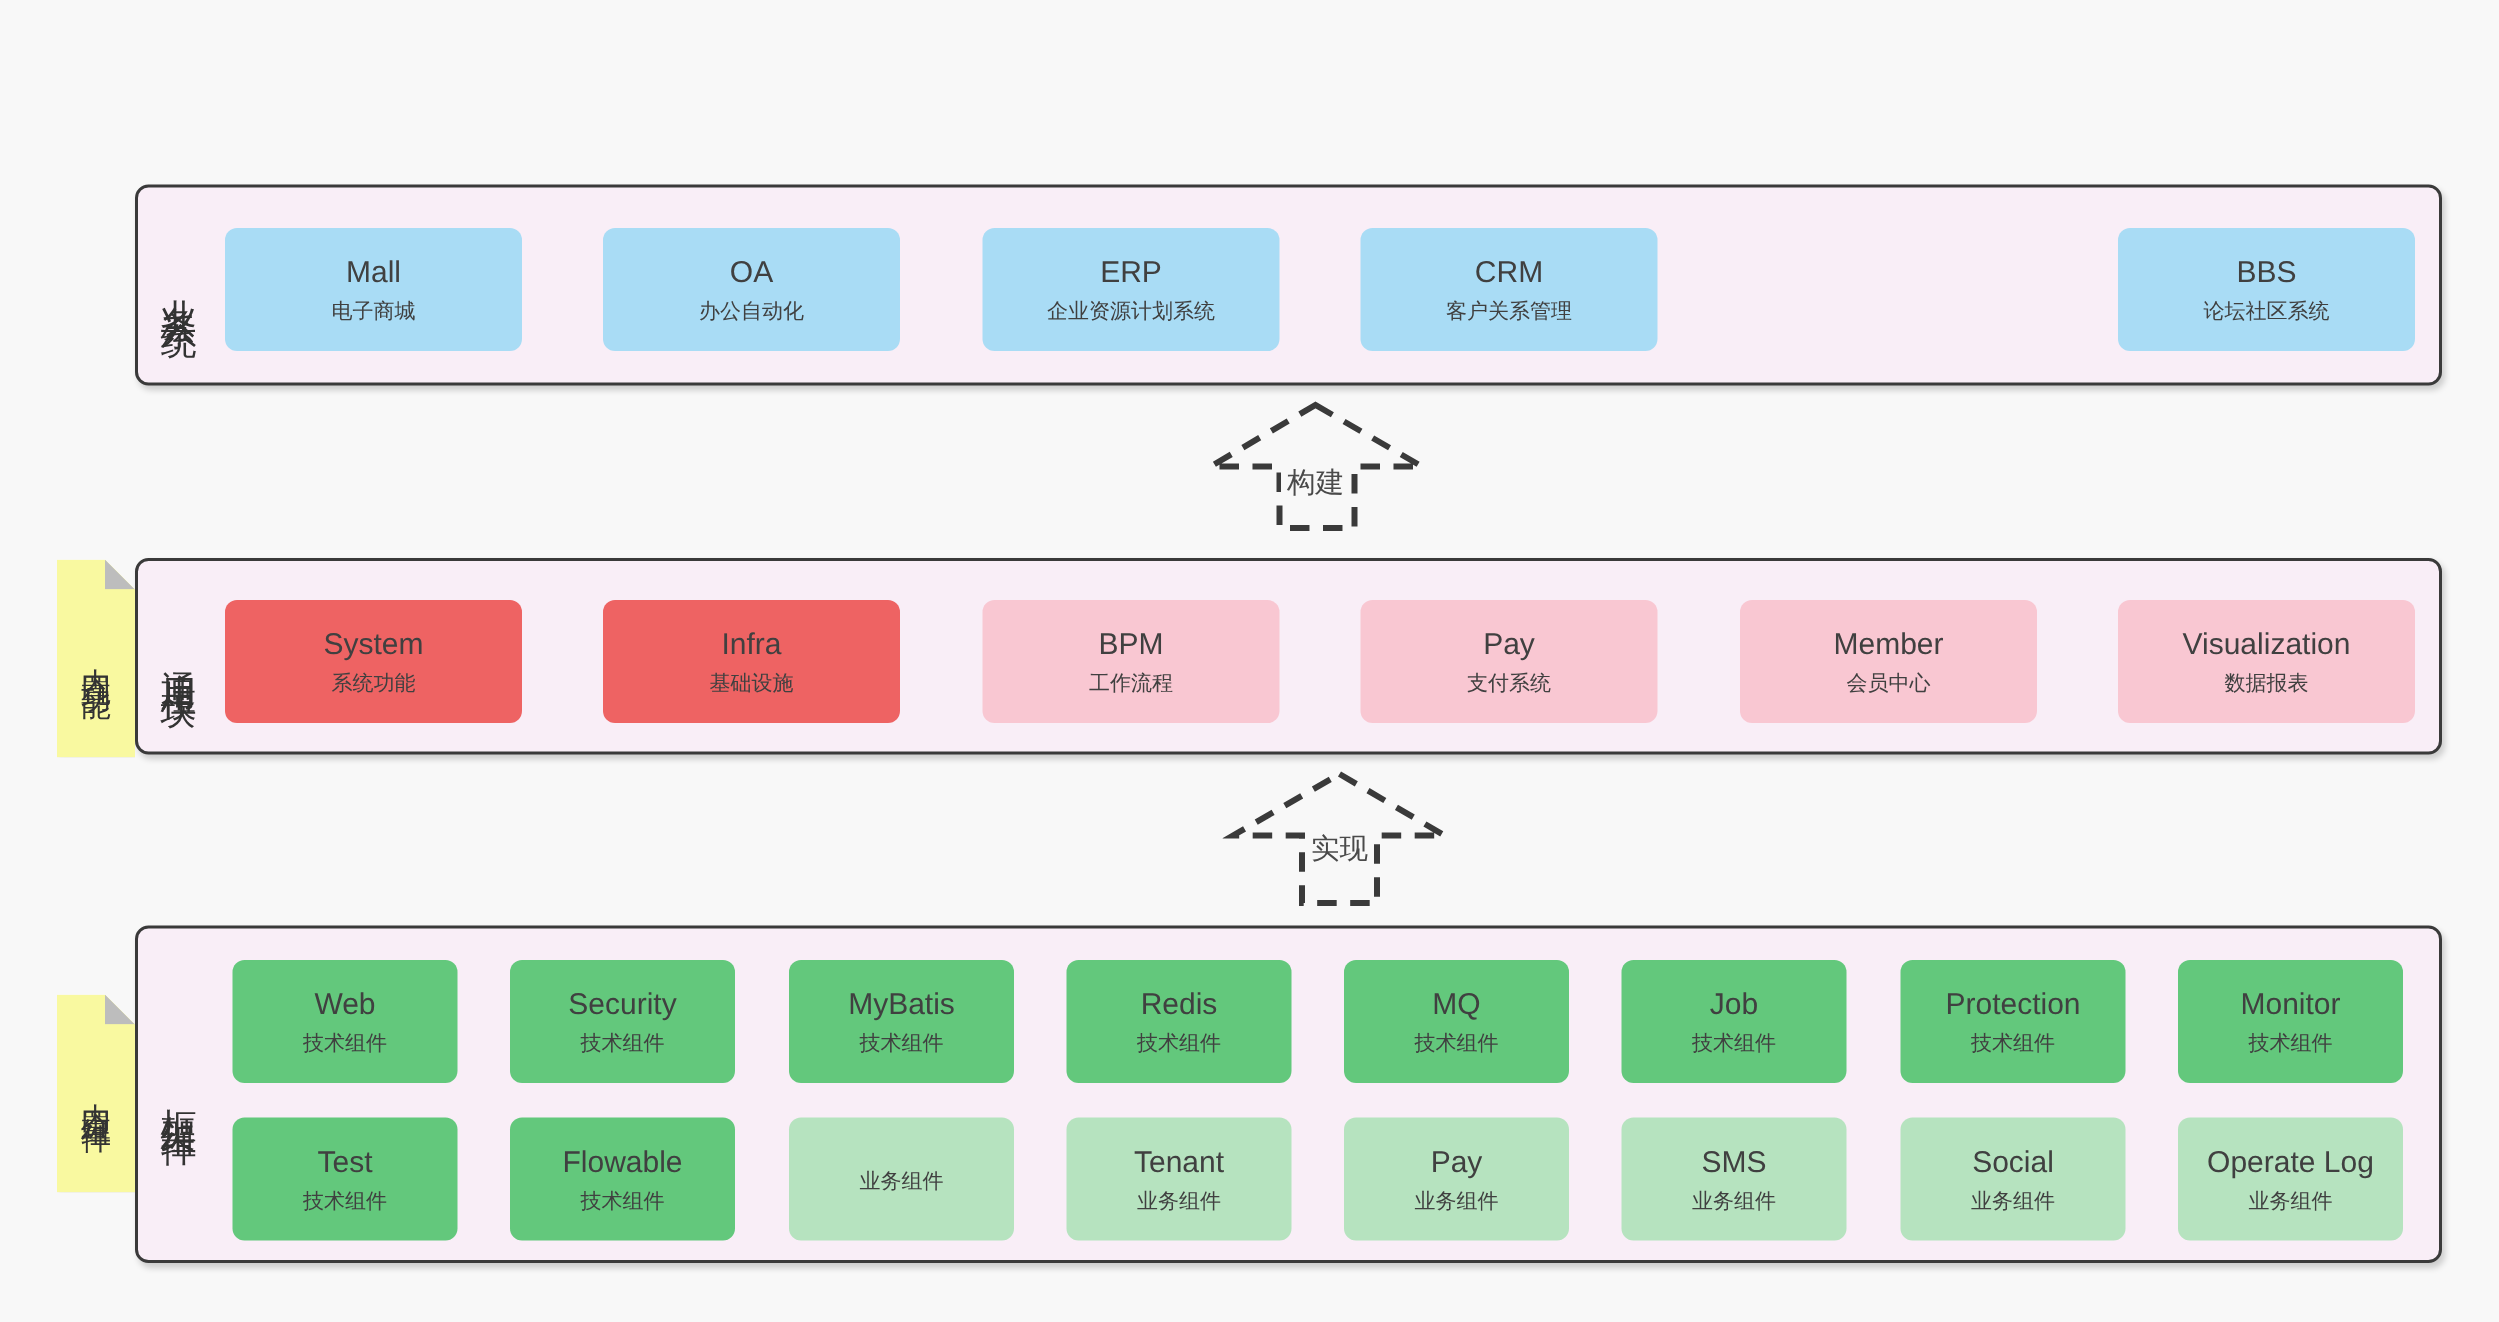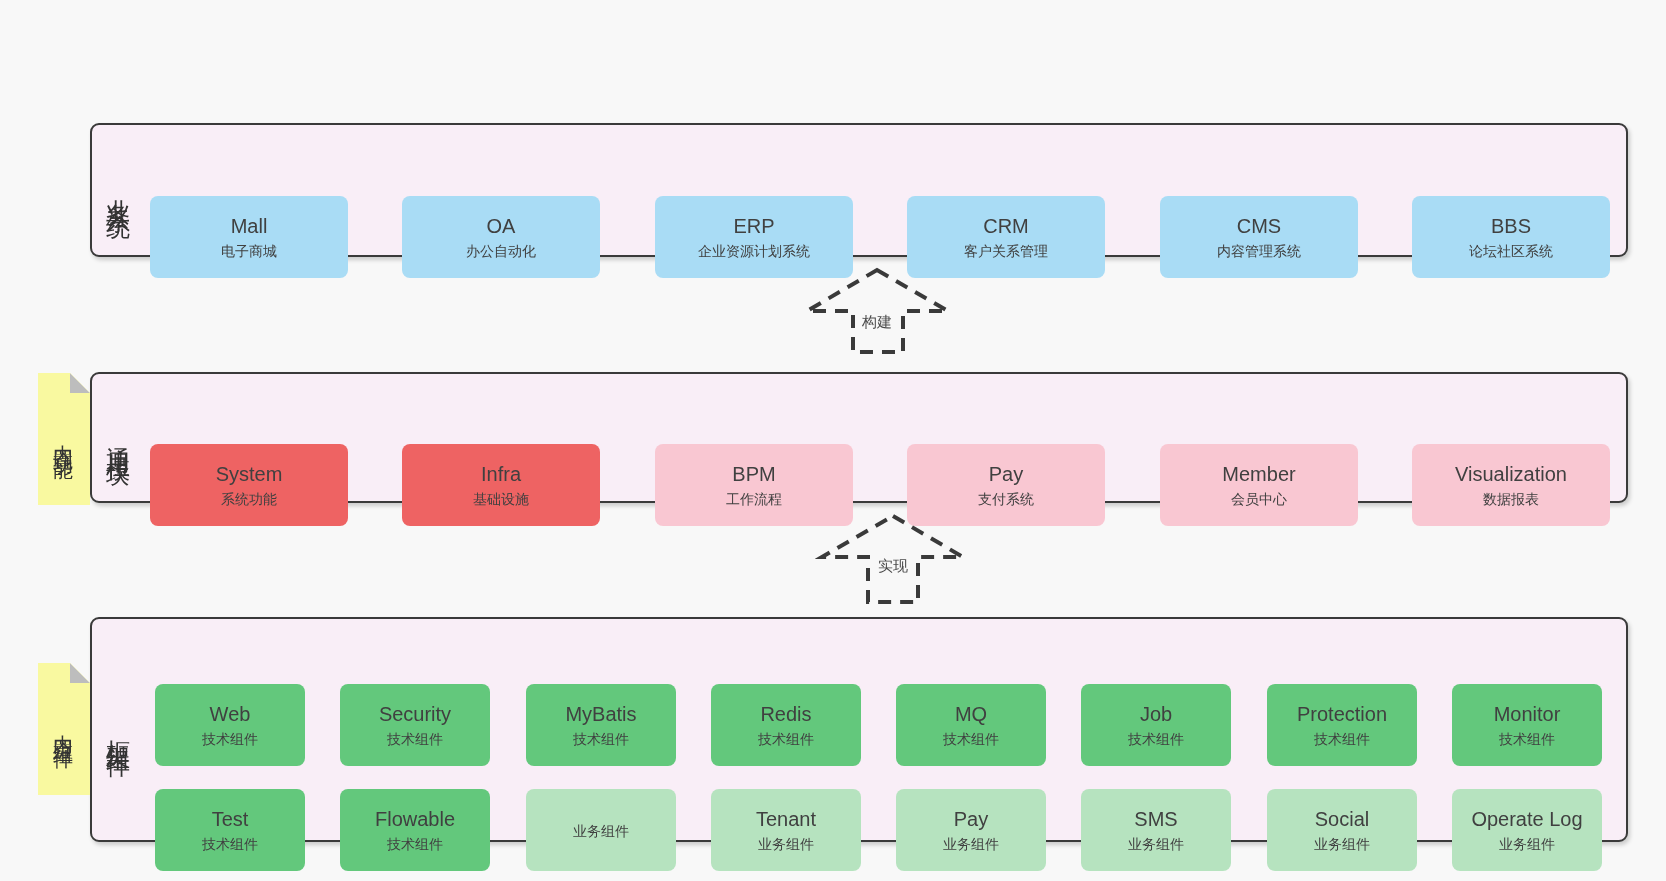--- a/index.html
+++ b/index.html
@@ -27,21 +27,21 @@
   .v-label{
     position:absolute;left:6px;top:0;bottom:0;width:40px;
     display:flex;align-items:center;justify-content:center;
     writing-mode:vertical-rl;text-orientation:upright;
     font-size:24px;letter-spacing:5px;color:#333;
   }
   .box{
     position:absolute;
     border-radius:8px;
     display:flex;flex-direction:column;align-items:center;justify-content:center;
-    text-align:center;color:var(--text,#404040);margin-top:44px;
+    text-align:center;color:var(--text,#404040);
   }
   .box-name{font-size:20px;line-height:1.25;padding:0 8px;}
   .box-desc{font-size:14px;line-height:1.25;margin-top:4px;}
   .sticky{
     position:absolute;width:52px;height:132px;
     background:var(--sticky-yellow,#f9f9a0);
     box-shadow:1px 2px 3px rgba(0,0,0,0.15);
     clip-path:polygon(0 0,calc(100% - 20px) 0,100% 20px,100% 100%,0 100%);
     display:flex;align-items:center;justify-content:center;
   }
@@ -61,21 +61,21 @@
   #arrow-1{left:815px;top:500px;}
   .arrow path{
     fill:none;
     stroke:var(--arrow-stroke,#3a3a3a);
     stroke-width:4;
     stroke-dasharray:13 9;
   }
   .arrow-label{
     position:absolute;transform:translate(-50%,-50%);
     background:var(--page-bg,#f8f8f8);
-    padding:1px 4px;font-size:15px;color:#4a4a4a;white-space:nowrap;font-family:Liberation Serif, serif;
+    padding:1px 4px;font-size:19px;color:#4a4a4a;white-space:nowrap;font-family:Liberation Serif, serif;
   }
   #arrow-label-0{left:877px;top:322px;}
   #arrow-label-1{left:893px;top:566px;}
 </style>
 </head>
 <body>
 
 <div class="canvas">
 
   <section class="layer" id="layer-0">
@@ -89,24 +89,20 @@
         <div class="box-desc">企业资源计划系统</div>
       </div>
       <div class="box" style="left: 310px; top: 27px; width: 198px; height: 82px; background: var(--blue);">
         <div class="box-name">OA</div>
         <div class="box-desc">办公自动化</div>
       </div>
       <div class="box" style="left: 815px; top: 27px; width: 198px; height: 82px; background: var(--blue);">
         <div class="box-name">CRM</div>
         <div class="box-desc">客户关系管理</div>
       </div>
-      <div class="box" style="left: 1068px; top: 27px; width: 198px; height: 82px; background: var(--blue);">
-        <div class="box-name">CMS</div>
-        <div class="box-desc">内容管理系统</div>
-      </div>
       <div class="box" style="left: 1320px; top: 27px; width: 198px; height: 82px; background: var(--blue);">
         <div class="box-name">BBS</div>
         <div class="box-desc">论坛社区系统</div>
       </div>
     </section>
 
   <section class="layer" id="layer-1">
     <div class="v-label">通用模块</div>
   <div class="box" style="left: 58px; top: 26px; width: 198px; height: 82px; background: var(--red);">
         <div class="box-name">System</div>

